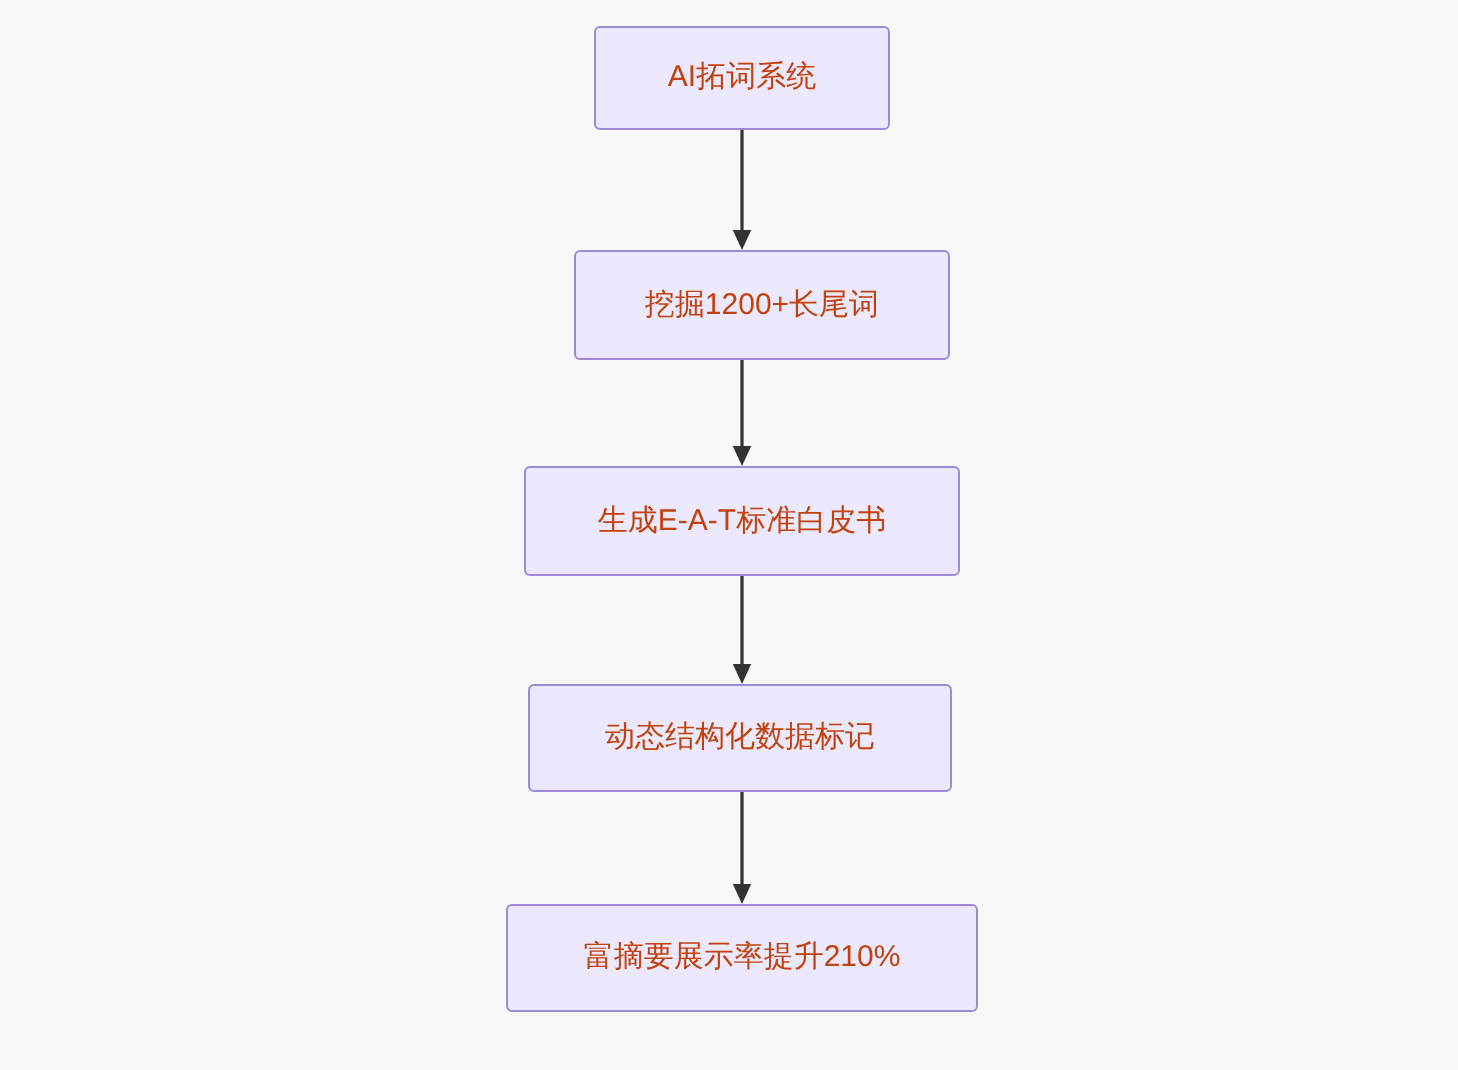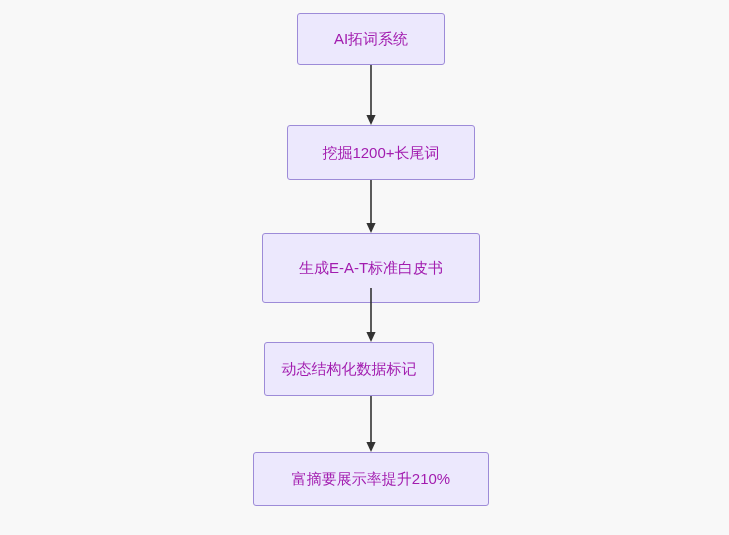--- a/index.html
+++ b/index.html
@@ -20,21 +20,21 @@
   }
   .node {
     position: absolute;
     box-sizing: border-box;
     background: #ece8fd;
     border: 1px solid #9d8bd8;
     border-radius: 3px;
     display: flex;
     align-items: center;
     justify-content: center;
-    color: #a21caf;
+    color: #c2410c;
     font-size: 15px;
     line-height: 1.2;
     white-space: nowrap;
   }
   .edge {
     position: absolute;
   }
   .edge svg {
     display: block;
     overflow: visible;
@@ -60,32 +60,32 @@
     <span>挖掘1200+长尾词</span>
   </div>
 
   <div class="edge" style="left:363px; top:180px; width:16px; height:53px;">
     <svg width="16" height="53" viewBox="0 0 16 53">
       <line x1="8" y1="0" x2="8" y2="45" stroke="#333333" stroke-width="1.6"></line>
       <polygon points="8,53 3.4,43 12.6,43" fill="#333333"></polygon>
     </svg>
   </div>
 
-  <div class="node" style="left:262px; top:233px; width:218px; height:70px;">
+  <div class="node" style="left:262px; top:233px; width:218px; height:55px;">
     <span>生成E-A-T标准白皮书</span>
   </div>
 
   <div class="edge" style="left:363px; top:288px; width:16px; height:54px;">
     <svg width="16" height="54" viewBox="0 0 16 54">
       <line x1="8" y1="0" x2="8" y2="46" stroke="#333333" stroke-width="1.6"></line>
       <polygon points="8,54 3.4,44 12.6,44" fill="#333333"></polygon>
     </svg>
   </div>
 
-  <div class="node" style="left:264px; top:342px; width:170px; height:54px;">
+  <div class="node" style="left:264px; top:342px; width:212px; height:54px;">
     <span>动态结构化数据标记</span>
   </div>
 
   <div class="edge" style="left:363px; top:396px; width:16px; height:56px;">
     <svg width="16" height="56" viewBox="0 0 16 56">
       <line x1="8" y1="0" x2="8" y2="48" stroke="#333333" stroke-width="1.6"></line>
       <polygon points="8,56 3.4,46 12.6,46" fill="#333333"></polygon>
     </svg>
   </div>
 

